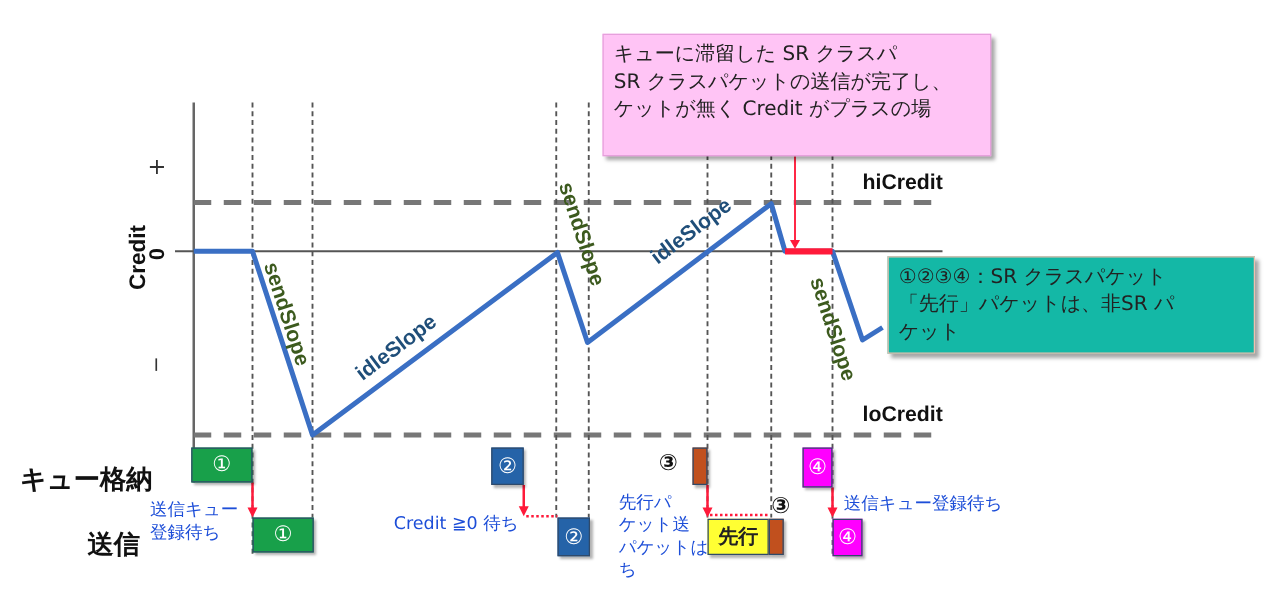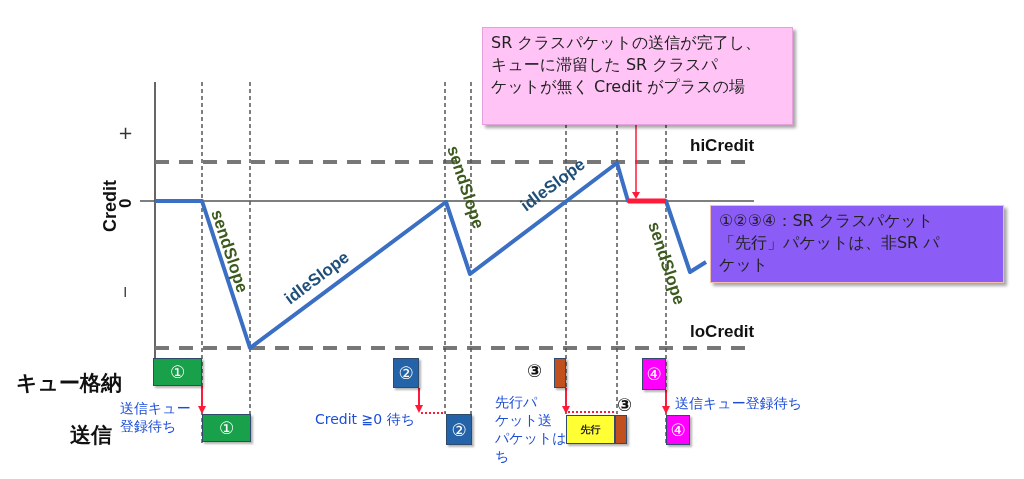--- a/index.html
+++ b/index.html
@@ -3,34 +3,34 @@
 <meta charset="utf-8">
 <style>
   html, body { margin:0; padding:0; background:#ffffff; }
   body { width:1024px; height:479px; position:relative; overflow:hidden;
          font-family:"DejaVu Sans", sans-serif; }
   svg#diagram { position:absolute; left:0; top:0; }
   .note { position:absolute; box-sizing:border-box; color:#222; font-size:16px; line-height:22px;
           box-shadow: 3px 3px 3px rgba(0,0,0,0.35); }
   .note-pink { left:482px; top:27px; width:311px; height:98px; background:#ffc4f5; border:1px solid #e6a0dc;
                padding:4px 8px; }
-  .note-peach { left:710px; top:205px; width:294px; height:78px; background:#8b5cf6; border:1px solid #f0bfae;
+  .note-peach { left:710px; top:205px; width:294px; height:78px; background:#14b8a6; border:1px solid #f0bfae;
                 padding:4px 8px; }
   .note div { white-space:nowrap; }
   .lbl { position:absolute; white-space:nowrap; }
   .bold-lbl { font-weight:bold; color:#111; font-size:21px; }
   .red-lbl { color:#1d4ed8; font-size:14px; line-height:18px; }
   .pkt { position:absolute; box-sizing:border-box; border:1px solid #2f4a6a; color:#fff;
          display:flex; align-items:center; justify-content:center; font-size:17px;
          box-shadow: 2px 2px 2px rgba(0,0,0,0.3); }
   .green { background:#16a34a; background:#18a04a; }
   .blue { background:#2563a8; }
   .brown { background:#c1501e; }
   .magenta { background:#ff00ff; }
-  .yellow { background:#ffff33; color:#222; font-weight:bold; font-size:10px; }
+  .yellow { background:#ffff33; color:#222; font-weight:bold; font-size:16px; }
   .circ-num { position:absolute; font-size:18px; font-weight:bold; color:#111; }
 </style>
 </head>
 <body>
 
 <svg id="diagram" width="1024" height="479">
 
   <line x1="155" y1="82" x2="155" y2="386" stroke="#666" stroke-width="2"></line>
 
   <line x1="140" y1="201" x2="754" y2="201" stroke="#555" stroke-width="1.5"></line>
@@ -80,22 +80,22 @@
 
   <text transform="translate(116,232) rotate(-90)" fill="#111" font-family="Liberation Sans, sans-serif" font-weight="bold" font-size="18">Credit</text>
   <text transform="translate(131,208) rotate(-90)" fill="#111" font-family="Liberation Sans, sans-serif" font-weight="bold" font-size="17">0</text>
   <text x="118" y="139" fill="#333" font-family="DejaVu Sans, sans-serif" font-size="18">+</text>
   <text transform="translate(120,285) rotate(90)" fill="#333" font-family="DejaVu Sans, sans-serif" font-size="16">−</text>
   <text x="690" y="151" fill="#111" font-family="Liberation Sans, sans-serif" font-weight="bold" font-size="17">hiCredit</text>
   <text x="690" y="337" fill="#111" font-family="Liberation Sans, sans-serif" font-weight="bold" font-size="17">loCredit</text>
 </svg>
 
 <div class="note note-pink">
+  <div>キューに滞留した SR クラスパ</div>
   <div>SR クラスパケットの送信が完了し、</div>
-  <div>キューに滞留した SR クラスパ</div>
   <div>ケットが無く Credit がプラスの場</div>
 </div>
 <div class="note note-peach">
   <div>①②③④：SR クラスパケット</div>
   <div>「先行」パケットは、非SR パ</div>
   <div>ケット</div>
 </div>
 
 <div class="lbl bold-lbl" style="left:16px; top:369px;">キュー格納</div>
 <div class="lbl bold-lbl" style="left:70px; top:421px;text-align:center;">送信</div>

